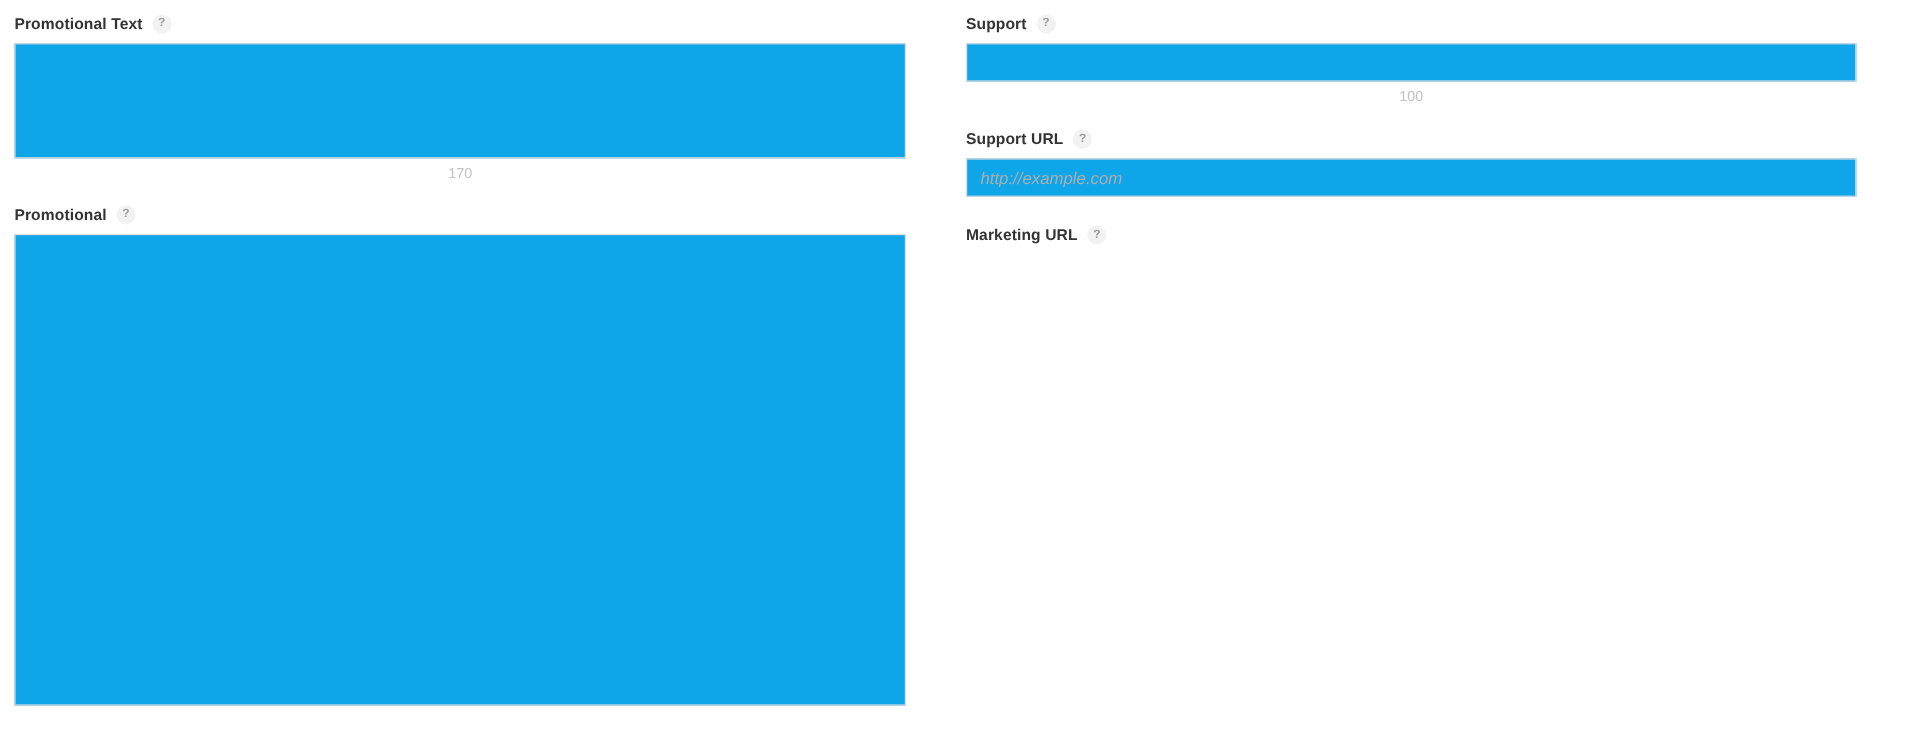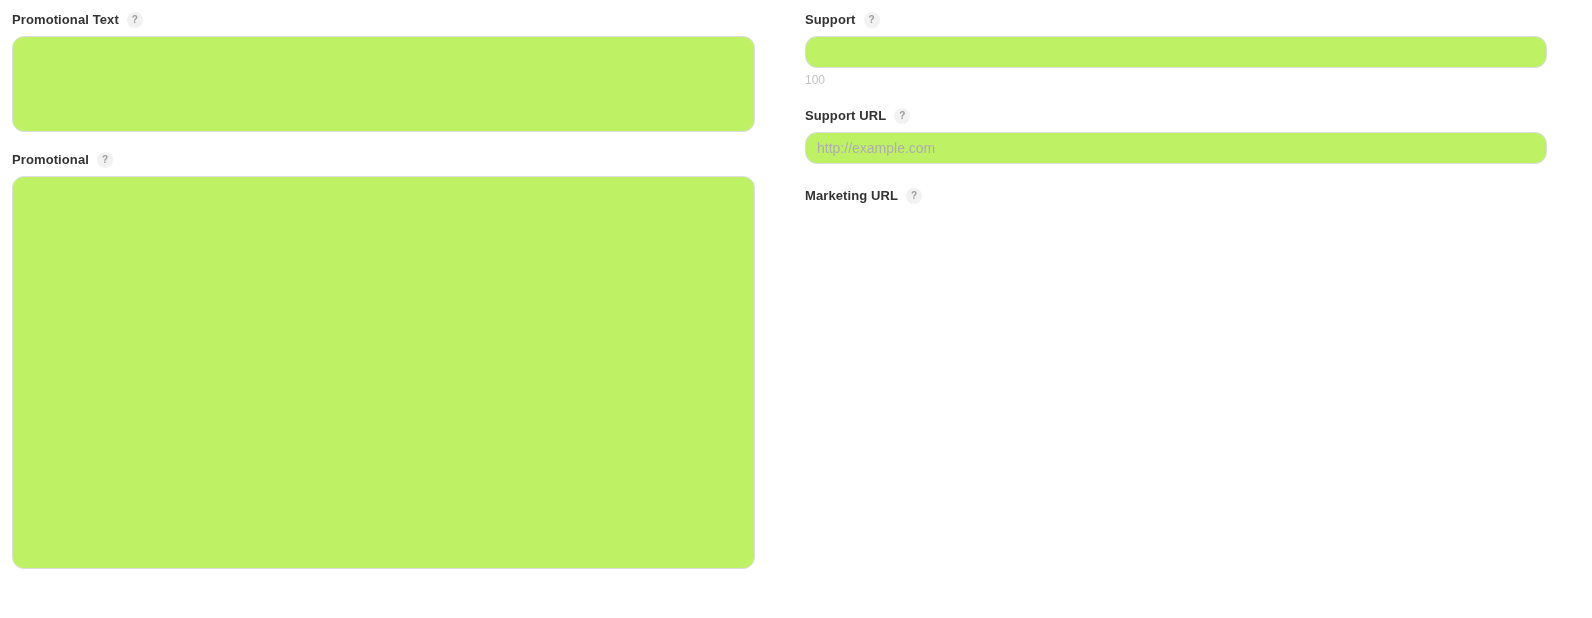--- a/index.html
+++ b/index.html
@@ -70,38 +70,39 @@
     cursor: pointer;
     user-select: none;
     flex: none;
   }
 
   .text-input,
   .text-area {
     display: block;
     width: 100%;
     border: 1px solid #dddddd;
-    border-radius: 12px;
-    background: #bef264;
+    border-radius: 0;
+    background: #0ea5e9;
     font-family: "Liberation Sans", sans-serif;
     font-size: 14px;
     color: #333333;
     padding: 7px 11px;
     outline: none;
     resize: none;
+    font-style: italic;
   }
   .text-input { height: 32px; }
   .text-input::placeholder,
   .text-area::placeholder { color: #aeaeae; }
 
   .ta-promo { height: 96px; }
   .ta-desc  { height: 393px; }
 
   .counter {
-    text-align: left;
+    text-align: center;
     font-size: 12px;
     color: #c3c3c3;
     line-height: 14px;
     margin-top: 5px;
     user-select: none;
   }
 
   .gap-after-promo { height: 20px; }
   .gap-after-keywords { height: 21px; }
   .gap-after-support { height: 24px; }
@@ -112,20 +113,21 @@
 <div class="form-grid">
 
   <div class="col-left">
 
     <div class="field">
       <div class="field-label-row">
         <span class="field-label">Promotional Text</span>
         <span class="help-icon">?</span>
       </div>
       <textarea class="text-area ta-promo" placeholder="" style=""></textarea>
+      <div class="counter">170</div>
     </div>
 
     <div class="gap-after-promo"></div>
 
     <div class="field">
       <div class="field-label-row">
         <span class="field-label">Promotional</span>
         <span class="help-icon">?</span>
       </div>
       <textarea class="text-area ta-desc" placeholder="" style=""></textarea>

